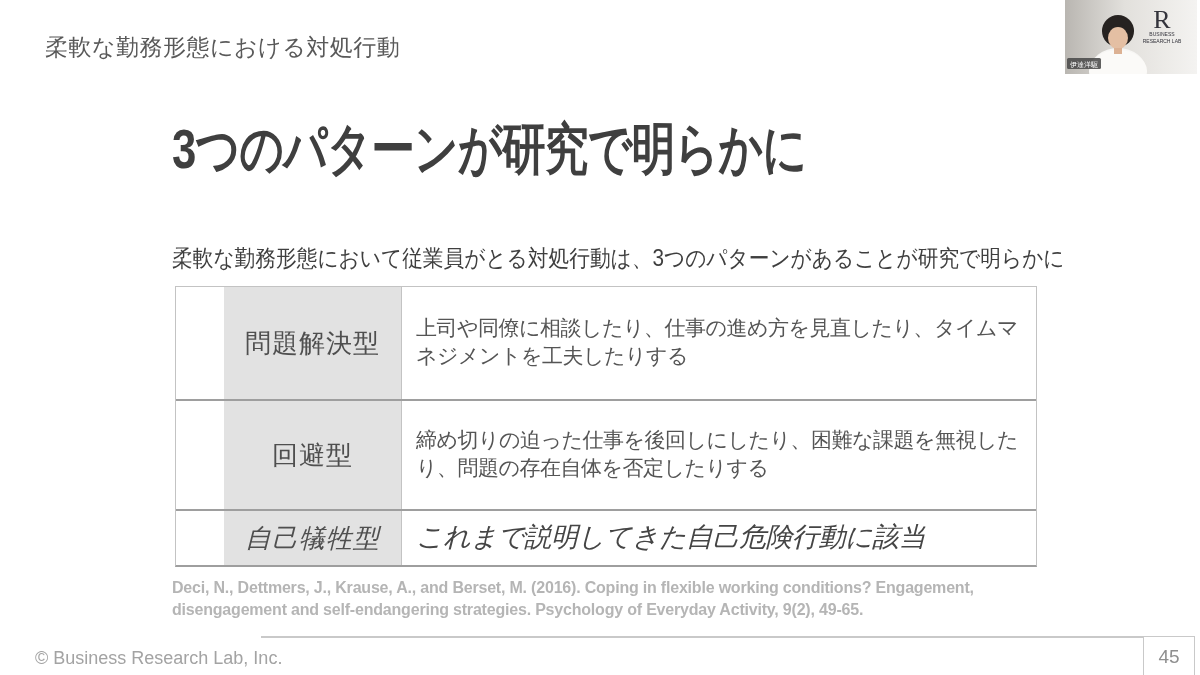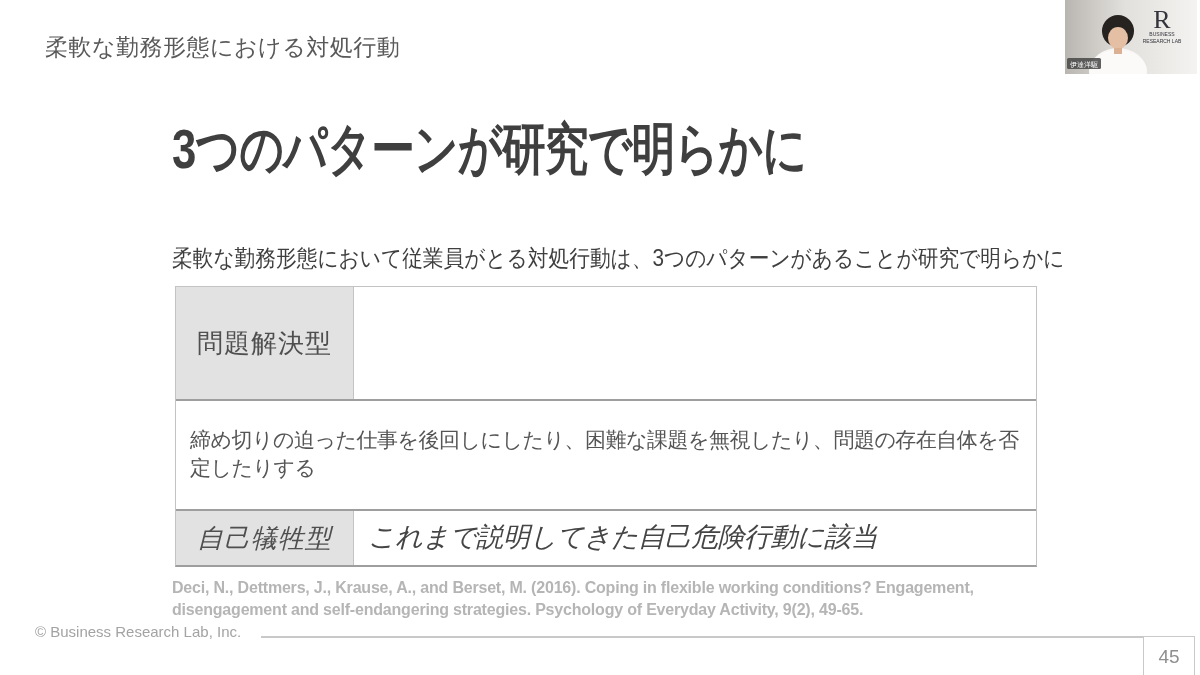--- a/index.html
+++ b/index.html
@@ -75,20 +75,21 @@
     width: 178px;
     flex: 0 0 178px;
     background: #e2e2e2;
     border-right: 1px solid #c3c3c3;
     display: flex;
     align-items: center;
     justify-content: center;
     font-size: 26px;
     color: #4f4f4f;
     letter-spacing: 1px;
+    margin-left: 48px;
   }
   .pattern-body {
     flex: 1;
     padding: 8px 14px 10px 14px;
     display: flex;
     flex-direction: column;
     justify-content: center;
   }
   .pattern-heading {
     font-size: 27px;
@@ -115,22 +116,22 @@
     font-size: 16px;
     color: #b5b5b5;
     line-height: 1.4;
     letter-spacing: -0.2px;
     font-weight: bold;
   }
 
   
   .copyright {
     position: absolute;
-    left: 35px; top: 623px;
-    font-size: 15px;
+    left: 35px; top: 648px;
+    font-size: 18px;
     color: #a3a3a3;
     white-space: nowrap;
   }
   .footer-line {
     position: absolute;
     left: 261px; top: 636px;
     width: 882px; height: 0;
     border-top: 2px solid #c9c9c9;
   }
   .page-number-box {
@@ -185,23 +186,25 @@
 </div>
 
 <div class="main-heading">3つのパターンが研究で明らかに</div>
 
 <div class="subtitle">柔軟な勤務形態において従業員がとる対処行動は、3つのパターンがあることが研究で明らかに</div>
 
 <div class="pattern-table">
   <div class="pattern-row row-1">
     <div class="pattern-type">問題解決型</div>
     <div class="pattern-body">
+      <div class="pattern-desc">上司や同僚に相談したり、仕事の進め方を見直したり、タイムマネジメントを工夫したりする</div>
     </div>
   </div>
   <div class="pattern-row row-2">
+    <div class="pattern-type">回避型</div>
     <div class="pattern-body">
       <div class="pattern-desc">締め切りの迫った仕事を後回しにしたり、困難な課題を無視したり、問題の存在自体を否定したりする</div>
     </div>
   </div>
   <div class="pattern-row row-3">
     <div class="pattern-type">自己犠牲型</div>
     <div class="pattern-body">
       <div class="pattern-heading">これまで説明してきた自己危険行動に該当</div>
 
     </div>

